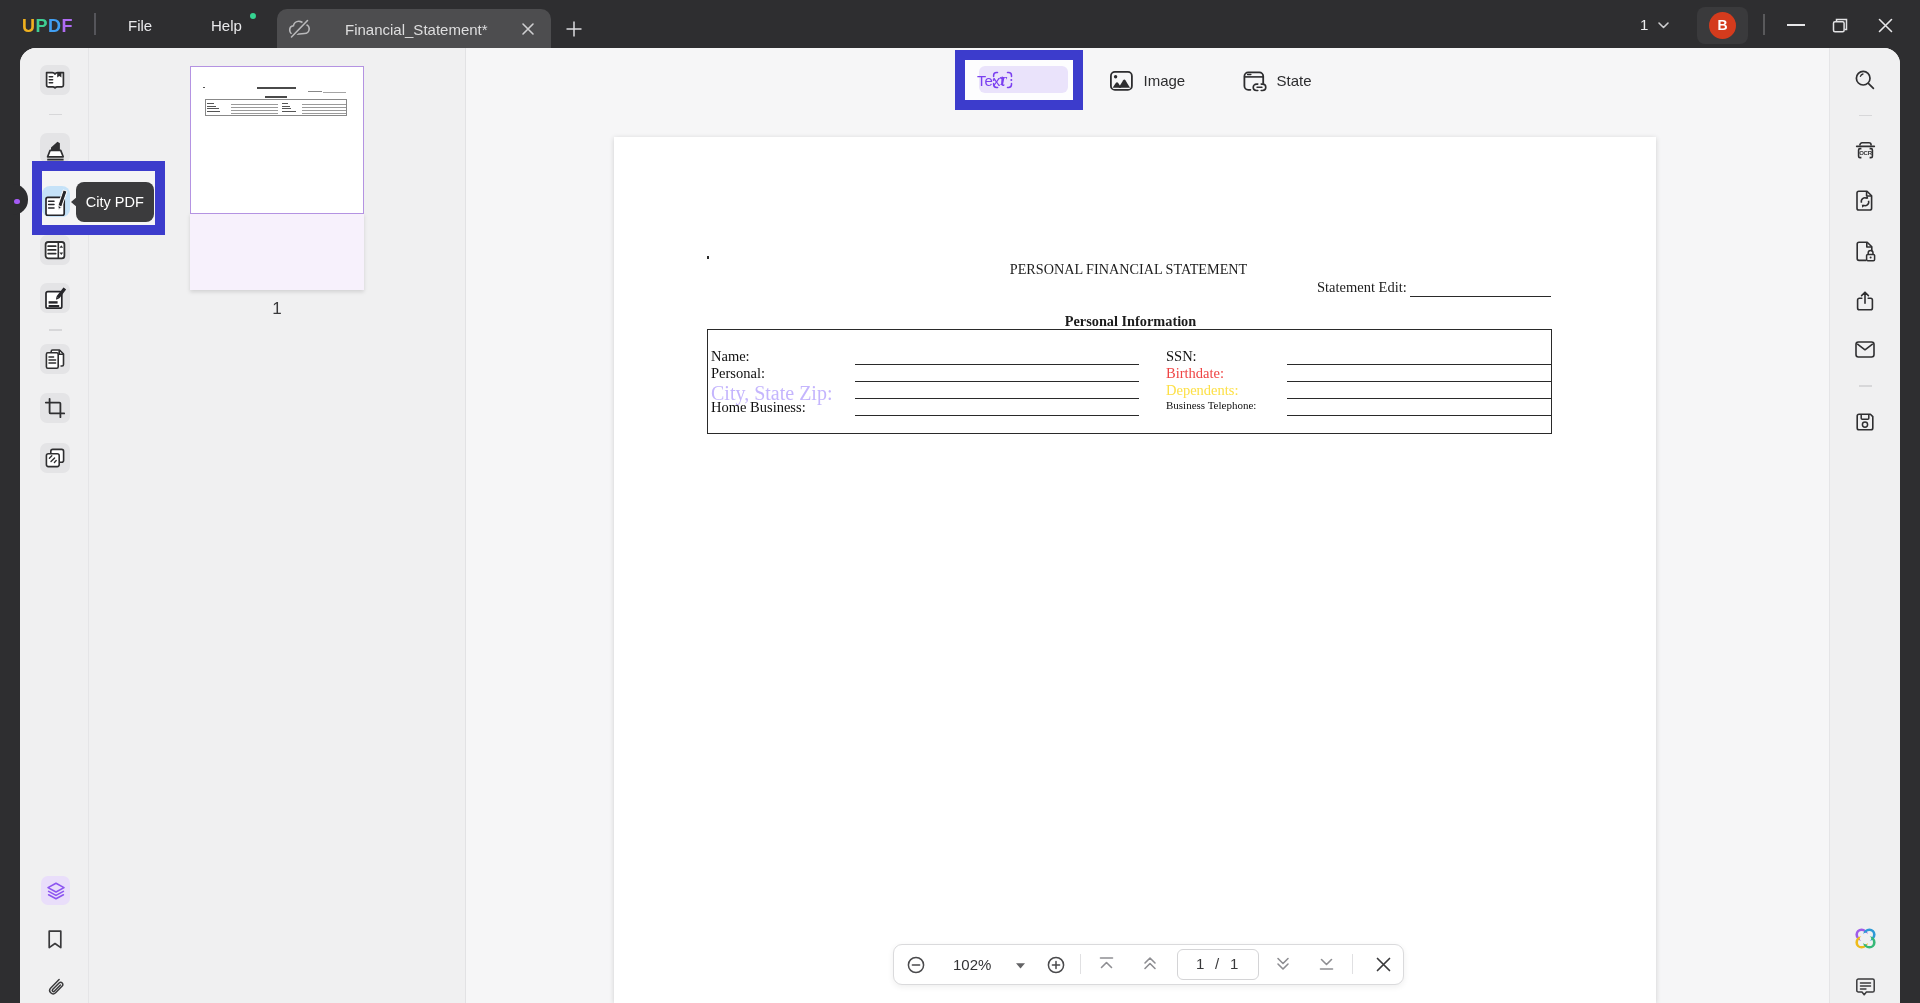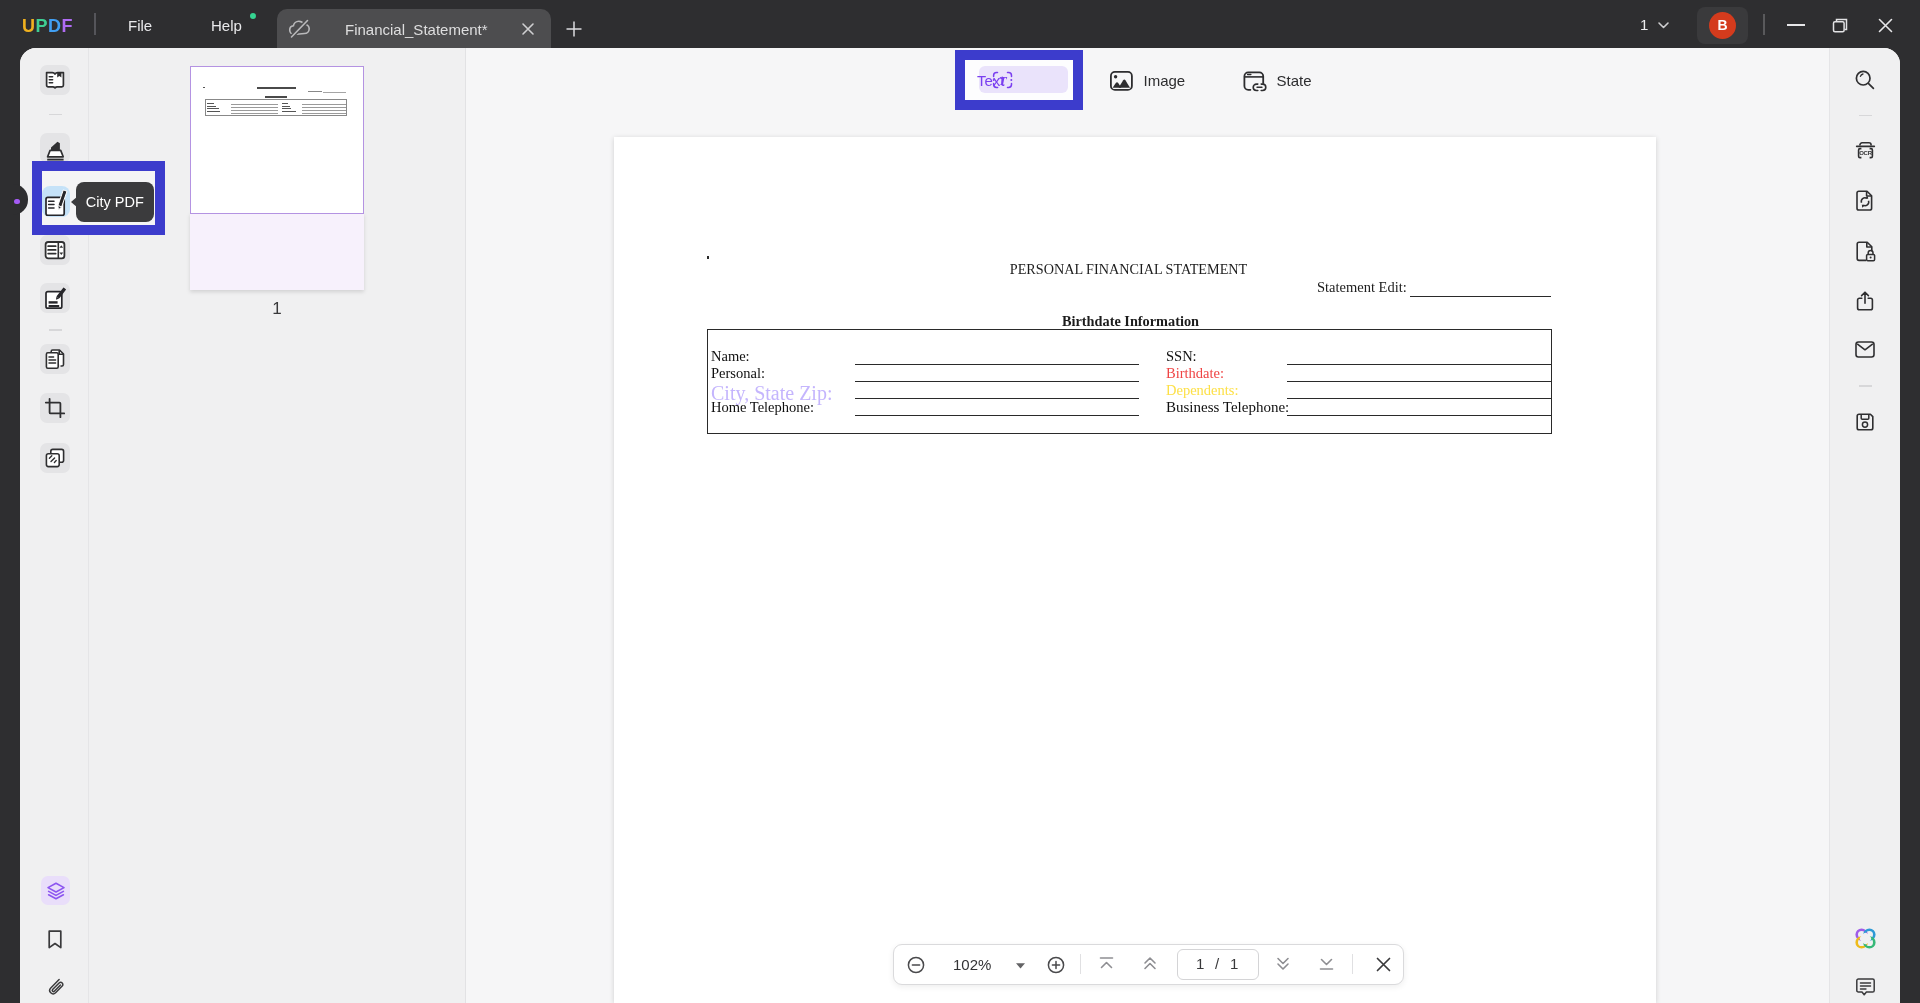--- a/index.html
+++ b/index.html
@@ -239,37 +239,37 @@
     </g>
   </svg>
 </div>
 <div class="abs" style="left:1276.5px;top:72px;font-size:15px;color:#2d2d2f;">State</div>
 
 <div class="abs" style="left:614px;top:137px;width:1042px;height:866px;background:#fff;box-shadow:0 1px 5px rgba(0,0,0,0.16);"></div>
 <div class="abs" style="left:706.5px;top:256px;width:2.2px;height:2.8px;background:#2a2a2a;"></div>
 <div class="abs" id="doctitle" style="left:614px;top:261px;width:1029px;text-align:center;font-family:'Liberation Serif',serif;font-size:14.2px;color:#1c1c1c;">PERSONAL FINANCIAL STATEMENT</div>
 <div class="abs" id="stmtdate" style="left:1317px;top:279.3px;font-family:'Liberation Serif',serif;font-size:14.5px;color:#1c1c1c;">Statement Edit:</div>
 <div class="abs" style="left:1410px;top:295.6px;width:141px;height:1.4px;background:#2a2a2a;"></div>
-<div class="abs" id="persinfo" style="left:614px;top:312.6px;width:1033px;text-align:center;font-family:'Liberation Serif',serif;font-size:14.3px;font-weight:bold;color:#1c1c1c;">Birthdate Information</div>
+<div class="abs" id="persinfo" style="left:614px;top:312.6px;width:1033px;text-align:center;font-family:'Liberation Serif',serif;font-size:14.3px;font-weight:bold;color:#1c1c1c;">Personal Information</div>
 <div class="abs" style="left:706.6px;top:328.7px;width:845.3px;height:105px;border:1.7px solid #2a2a2a;box-sizing:border-box;"></div>
 
 <div class="abs" id="lbl-name" style="left:711px;top:348.2px;font-family:'Liberation Serif',serif;font-size:14.5px;color:#101010;">Name:</div>
 <div class="abs" style="left:711px;top:365.2px;font-family:'Liberation Serif',serif;font-size:14.5px;color:#101010;">Personal:</div>
 <div class="abs" style="left:711px;top:382.2px;font-family:'Liberation Serif',serif;font-size:20px;color:#c4b5fd;">City, State Zip:</div>
-<div class="abs" style="left:711px;top:399.2px;font-family:'Liberation Serif',serif;font-size:14.5px;color:#101010;">Home Telephone:</div>
+<div class="abs" style="left:711px;top:399.2px;font-family:'Liberation Serif',serif;font-size:14.5px;color:#101010;">Home Business:</div>
 
 <div class="abs" style="left:855px;top:364px;width:284px;height:1.4px;background:#2a2a2a;"></div>
 <div class="abs" style="left:855px;top:381px;width:284px;height:1.4px;background:#2a2a2a;"></div>
 <div class="abs" style="left:855px;top:398px;width:284px;height:1.4px;background:#2a2a2a;"></div>
 <div class="abs" style="left:855px;top:415px;width:284px;height:1.4px;background:#2a2a2a;"></div>
 
 <div class="abs" style="left:1166px;top:348.2px;font-family:'Liberation Serif',serif;font-size:14.5px;color:#101010;">SSN:</div>
 <div class="abs" style="left:1166px;top:365.2px;font-family:'Liberation Serif',serif;font-size:14.5px;color:#ef4444;">Birthdate:</div>
 <div class="abs" style="left:1166px;top:382.2px;font-family:'Liberation Serif',serif;font-size:14.5px;color:#fde047;">Dependents:</div>
-<div class="abs" style="left:1166px;top:399.2px;font-family:'Liberation Serif',serif;font-size:15px;color:#101010;">Business Telephone:</div>
+<div class="abs" style="left:1166px;top:399.2px;font-family:'Liberation Serif',serif;font-size:11px;color:#101010;">Business Telephone:</div>
 
 <div class="abs" style="left:1287px;top:364px;width:264px;height:1.4px;background:#2a2a2a;"></div>
 <div class="abs" style="left:1287px;top:381px;width:264px;height:1.4px;background:#2a2a2a;"></div>
 <div class="abs" style="left:1287px;top:398px;width:264px;height:1.4px;background:#2a2a2a;"></div>
 <div class="abs" style="left:1287px;top:415px;width:264px;height:1.4px;background:#2a2a2a;"></div>
 
 <div class="abs" style="left:893px;top:943.5px;width:511px;height:41.5px;background:#fff;border:1px solid #dadadc;border-radius:9px;box-sizing:border-box;box-shadow:0 2px 6px rgba(0,0,0,0.07);"></div>
 <div class="abs" style="left:907px;top:955.5px;">
   <svg width="18" height="18" viewBox="0 0 18 18">
       <circle cx="9" cy="9" r="7.6" fill="none" stroke="#4a4a4c" stroke-width="1.5"></circle>

